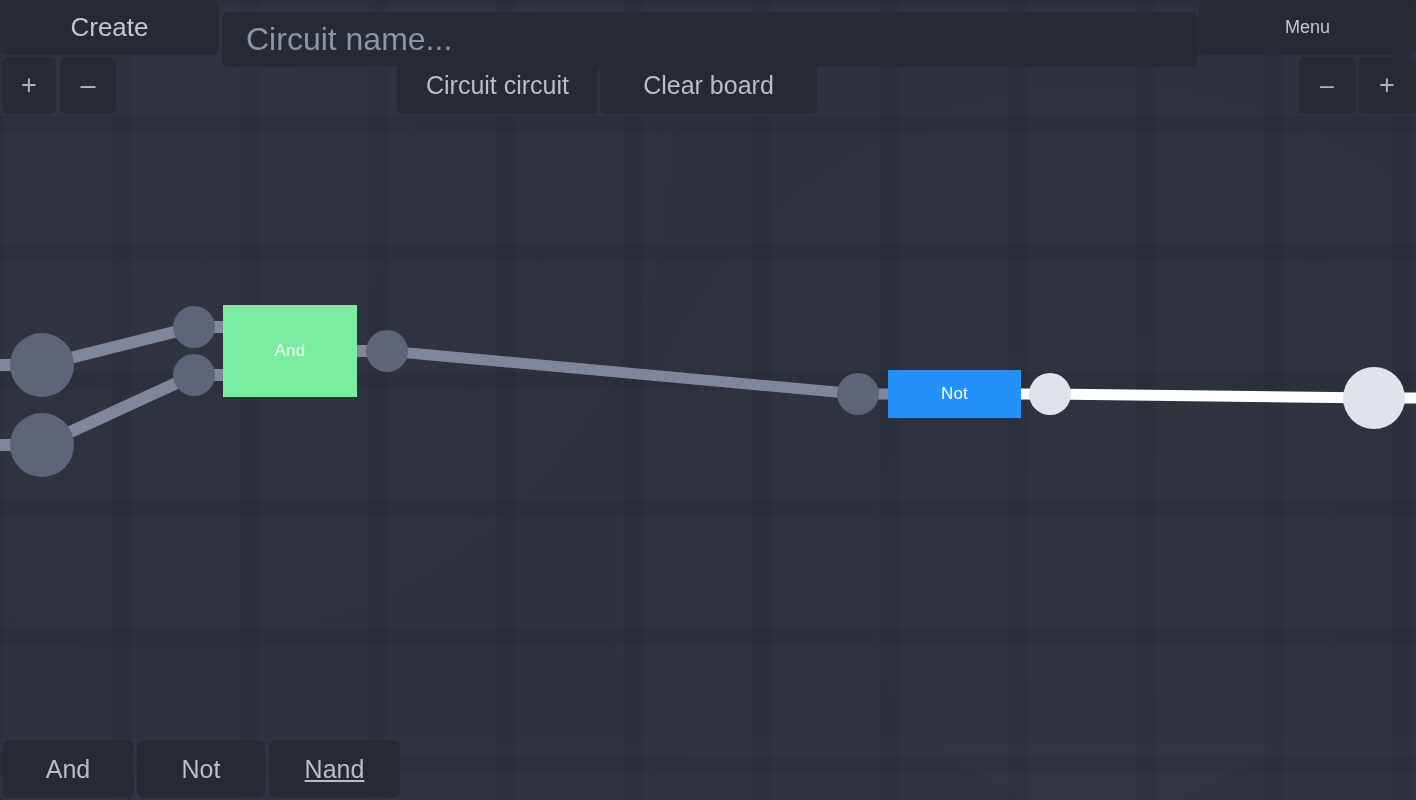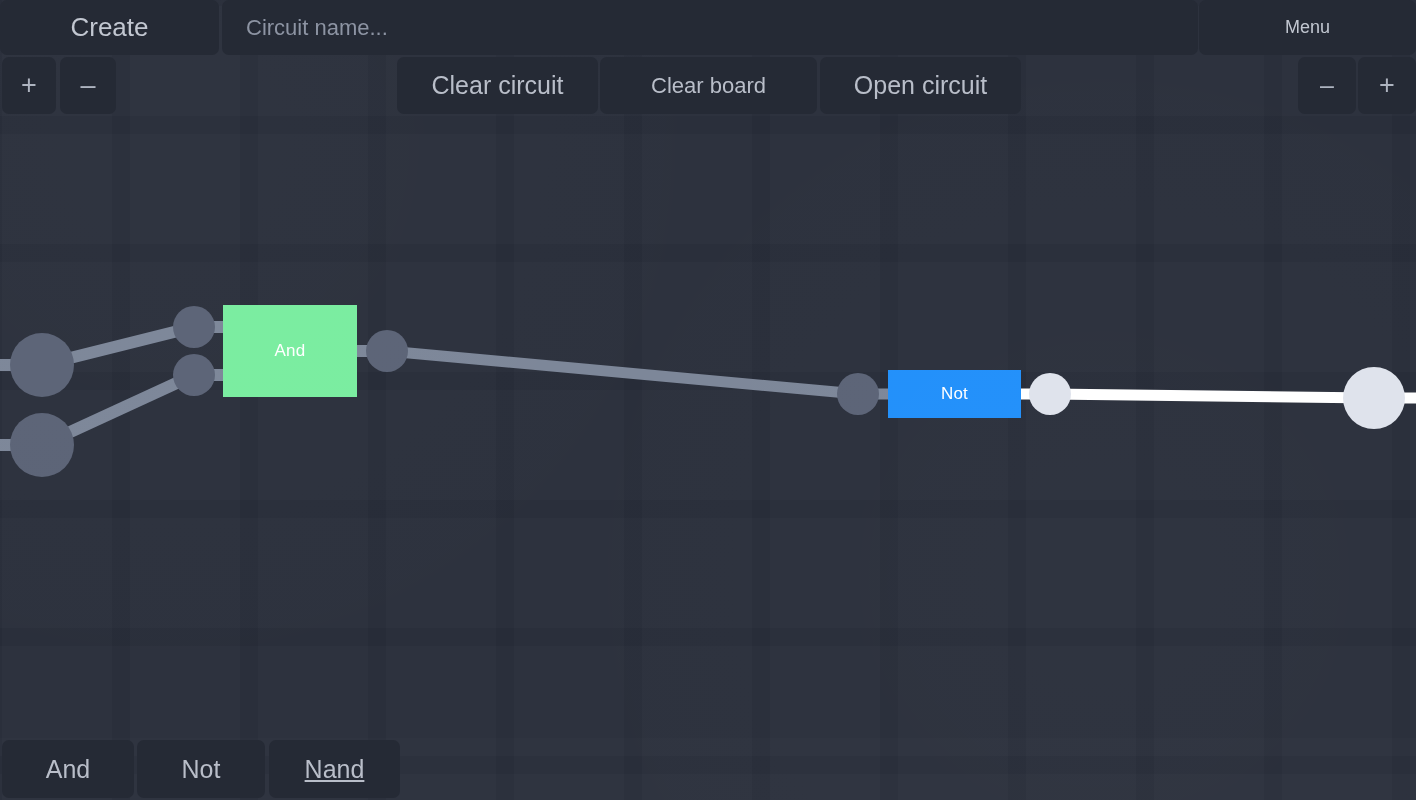--- a/index.html
+++ b/index.html
@@ -62,34 +62,34 @@
     border: none;
     border-radius: 7px;
     color: #b9bec9;
     font-family: "Liberation Sans", sans-serif;
     display: flex; align-items: center; justify-content: center;
     cursor: pointer;
   }
 
   #create-btn { left: 0px;  top: 0px;  width: 219px; height: 55px; font-size: 26px; color: #c2c7d1; }
   #name-input {
-    position: absolute; left: 222px; top: 0px; width: 976px; height: 55px;
+    position: absolute; left: 222px; top: 12px; width: 976px; height: 55px;
     background: #252a35; border: none; border-radius: 7px;
-    color: #c2c7d1; font-size: 22px; font-family: "Liberation Sans", sans-serif;
+    color: #c2c7d1; font-size: 32px; font-family: "Liberation Sans", sans-serif;
     padding: 12px 24px; outline: none;
   }
   #name-input::placeholder { color: #8d94a3; }
   #menu-btn { left: 1199px; top: 0px; width: 217px; height: 55px; font-size: 18px; color: #c2c7d1; }
 
   
   .row2 { position: absolute; left: 0; top: 56px; width: 1416px; height: 58px; }
   #zoom-in-left   { left: 2px;    top: 1px; width: 54px;  height: 57px; font-size: 27px; color: #aeb4c0; }
   #zoom-out-left  { left: 60px;   top: 1px; width: 56px;  height: 57px; font-size: 27px; color: #aeb4c0; }
   #delete-circuit { left: 397px;  top: 1px; width: 201px; height: 57px; font-size: 25px; }
-  #clear-board    { left: 600px;  top: 1px; width: 217px; height: 57px; font-size: 22px; }
+  #clear-board    { left: 600px;  top: 1px; width: 217px; height: 57px; font-size: 25px; }
   #open-circuit   { left: 820px;  top: 1px; width: 201px; height: 57px; font-size: 25px; }
   #zoom-out-right { left: 1298px; top: 1px; width: 58px;  height: 57px; font-size: 25px; color: #aeb4c0; }
   #zoom-in-right  { left: 1358px; top: 1px; width: 58px;  height: 57px; font-size: 27px; color: #aeb4c0; }
 
   
   .bottombar {
     position: absolute; left: 0; bottom: 0;
     width: 1416px; height: 62px;
     background: rgba(255,255,255,0.012);
   }
@@ -151,23 +151,22 @@
 
     <input id="name-input" type="text" placeholder="Circuit name..." style="">
 
     <button class="btn" id="menu-btn">Menu</button>
   </div>
 
   <div class="row2">
     <button class="btn" id="zoom-in-left">+</button>
     <button class="btn" id="zoom-out-left">–</button>
 
-    <button class="btn" id="delete-circuit">Clear circuit</button>
+    <button class="btn" id="delete-circuit">Circuit circuit</button>
     <button class="btn" id="clear-board">Clear board</button>
-    <button class="btn" id="open-circuit">Open circuit</button>
 
     <button class="btn" id="zoom-out-right">–</button>
     <button class="btn" id="zoom-in-right">+</button>
   </div>
 
   <div class="bottombar">
     <button class="palette-btn" id="pal-0">And</button>
     <button class="palette-btn" id="pal-1">Not</button>
     <button class="palette-btn" id="pal-2">Nand</button>
   </div>

